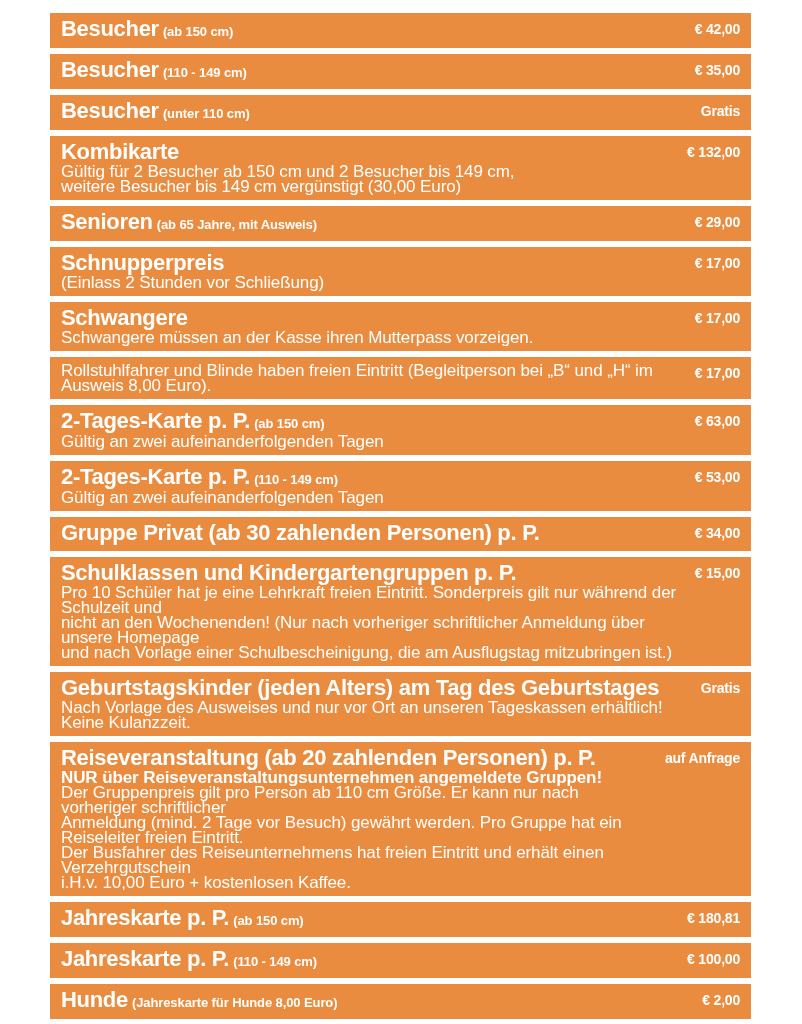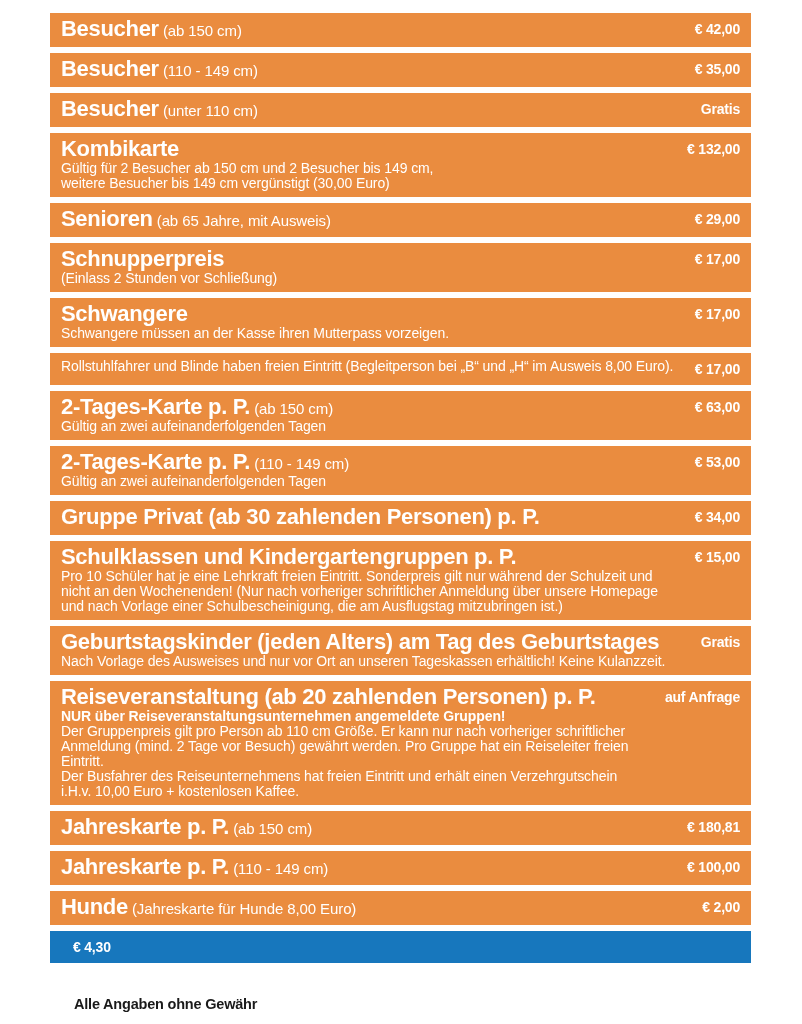--- a/index.html
+++ b/index.html
@@ -23,22 +23,22 @@
   .rows{display:flex;flex-direction:column;}
   .row{
     display:flex;align-items:flex-start;justify-content:space-between;
     padding:6px 11px;margin-bottom:6px;color:var(--row-text);
   }
   .row.orange{background:var(--row-orange);}
   .row.blue{background:var(--row-blue);}
   .row-main{flex:1;min-width:0;}
   .row-titleline{line-height:20px;white-space:nowrap;}
   .row-title{font-size:22px;font-weight:700;letter-spacing:-0.3px;}
-  .row-note{font-size:15px;font-weight:400;margin-left:4px;letter-spacing:-0.1px;}
-  .row-sub{font-size:14px;font-weight:400;line-height:15px;letter-spacing:-0.1px;}
+  .row-note{font-size:13px;font-weight:700;margin-left:4px;letter-spacing:-0.1px;}
+  .row-sub{font-size:17px;font-weight:400;line-height:15px;letter-spacing:-0.1px;}
   .row-sub .subline{display:block;}
   .row-sub b{font-weight:700;}
   .row-price{
     font-size:14px;font-weight:700;line-height:20px;white-space:nowrap;
     margin-left:12px;letter-spacing:-0.2px;
   }
   .footer{
     display:flex;align-items:center;margin-top:26px;padding-left:1px;
     color:var(--footer-text);
   }

